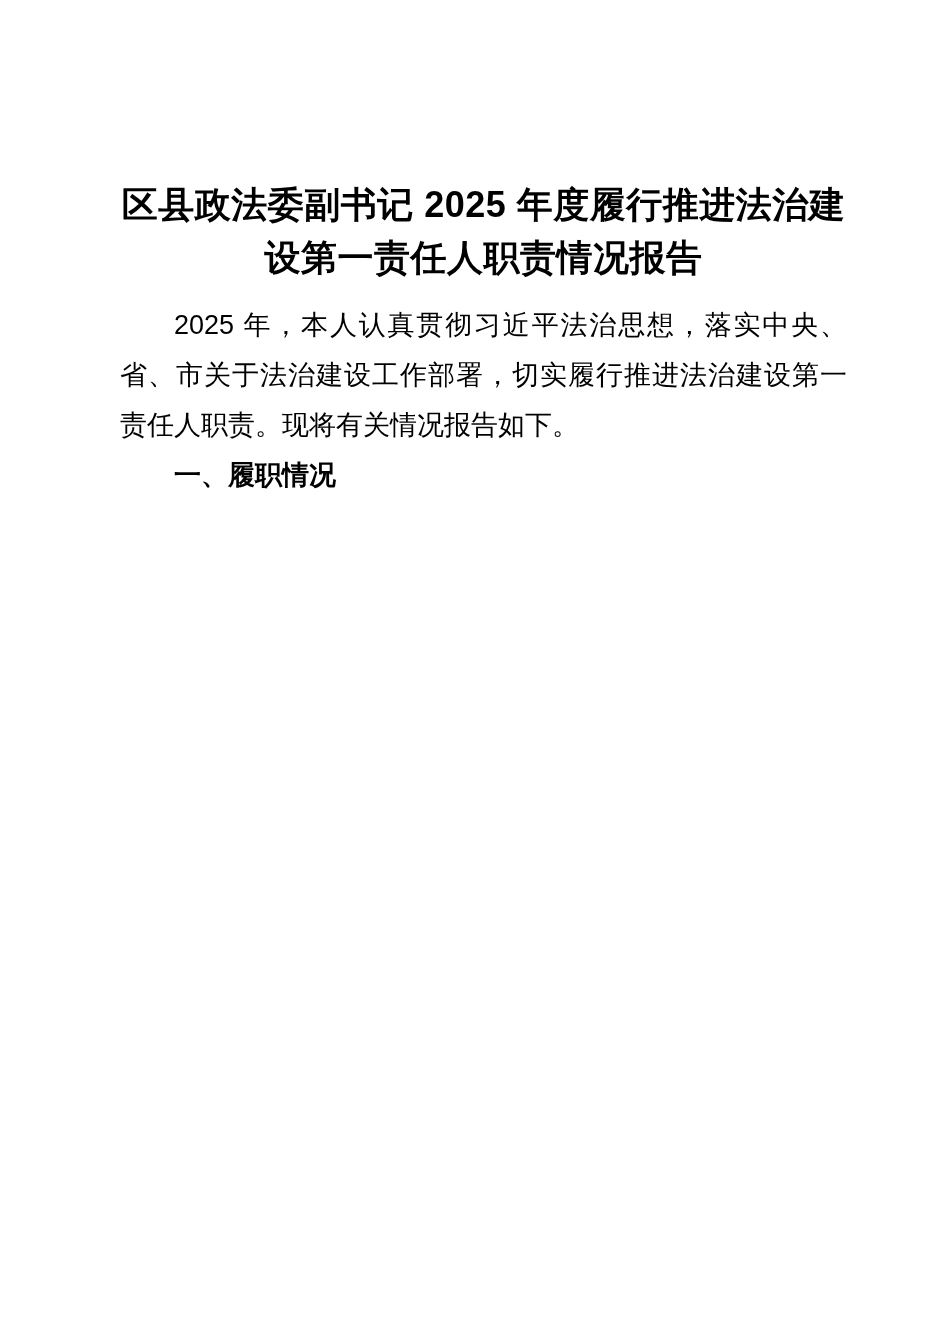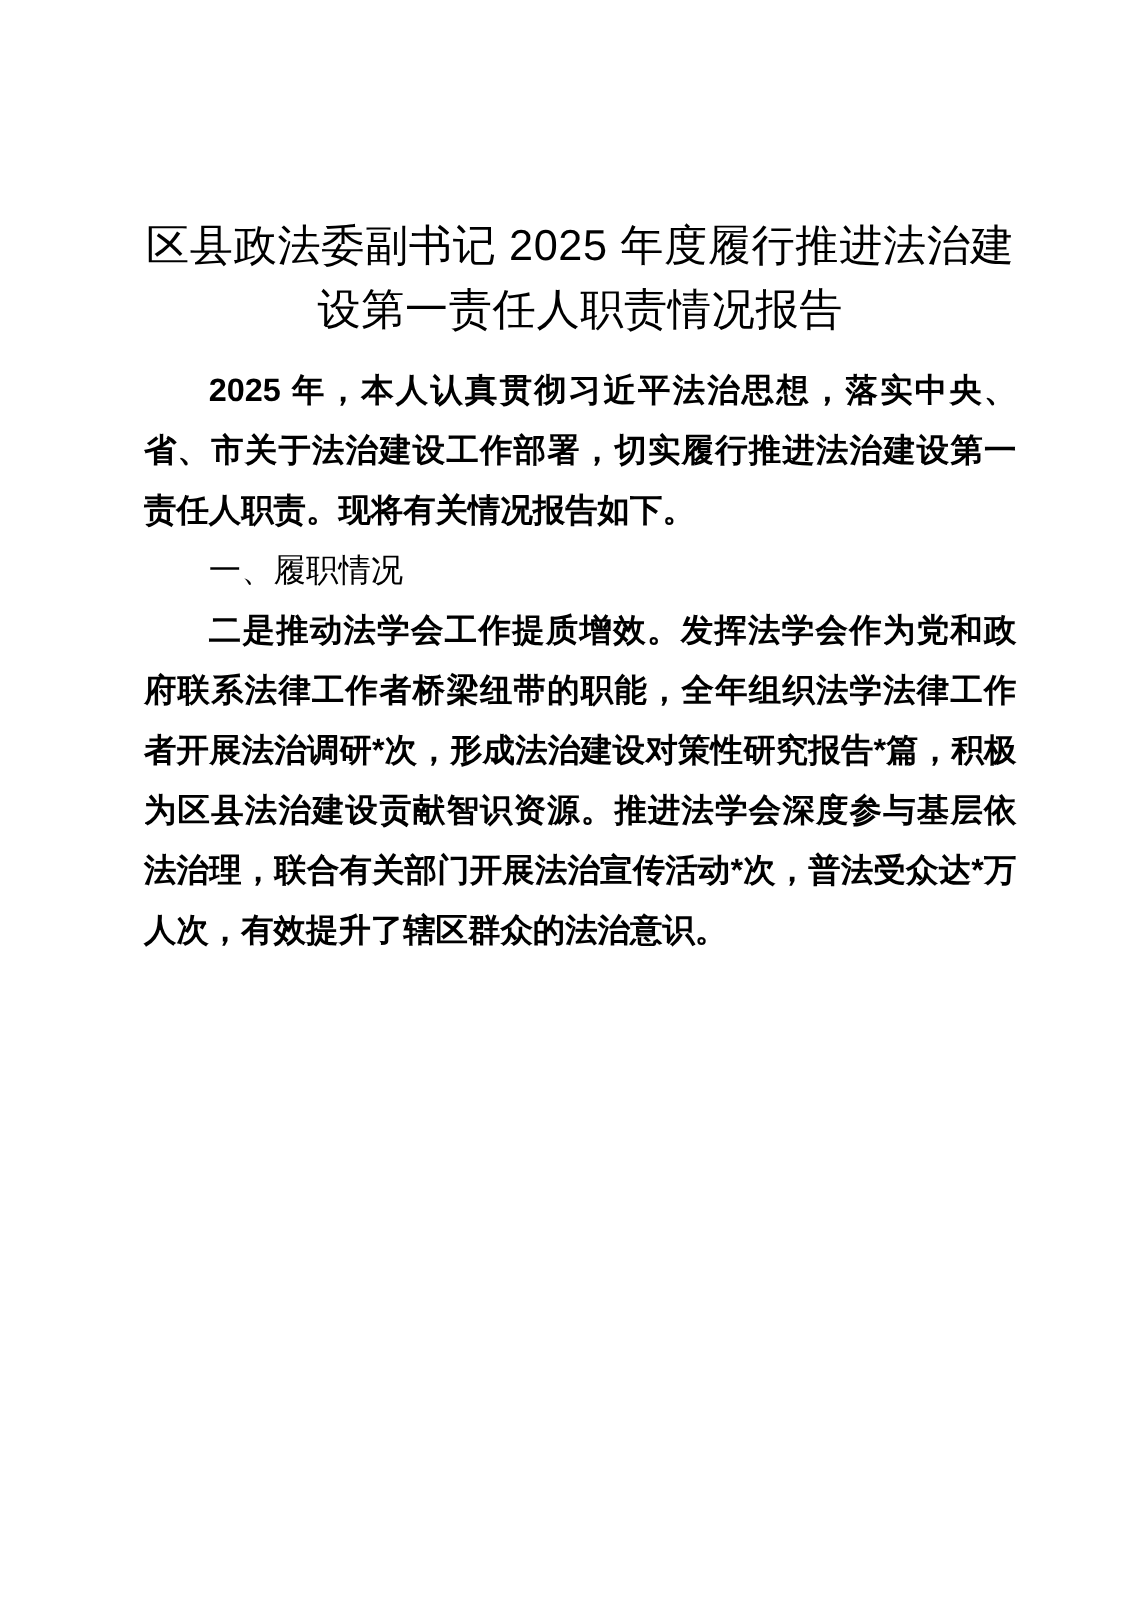--- a/index.html
+++ b/index.html
@@ -22,56 +22,55 @@
     overflow: hidden;
   }
   .doc-title {
     position: absolute;
     top: 178px;
     left: 120px;
     width: 727px;
     margin: 0;
     font-size: 36px;
     line-height: 53px;
-    font-weight: 400;
+    font-weight: 700;
     text-align: center;
     letter-spacing: 0.5px;
   }
   .doc-body {
     position: absolute;
     top: 300px;
     left: 120px;
     width: 727px;
     font-size: 27px;
     line-height: 50px;
     text-align: justify;
   }
   .para {
     margin: 0;
     padding: 0;
     text-indent: 2em;
-    font-weight: 700;
+    font-weight: 400;
     word-break: break-all;
   }
   .section-heading {
-    font-weight: 400;
+    font-weight: 700;
   }
 </style>
 </head>
 <body>
 
 <div class="page">
 
   <h1 class="doc-title">区县政法委副书记 2025 年度履行推进法治建设第一责任人职责情况报告</h1>
 
   <div class="doc-body">
 
     <p class="para">2025 年，本人认真贯彻习近平法治思想，落实中央、省、市关于法治建设工作部署，切实履行推进法治建设第一责任人职责。现将有关情况报告如下。</p>
 
     <p class="para section-heading">一、履职情况</p>
 
 
-    <p class="para">二是推动法学会工作提质增效。发挥法学会作为党和政府联系法律工作者桥梁纽带的职能，全年组织法学法律工作者开展法治调研*次，形成法治建设对策性研究报告*篇，积极为区县法治建设贡献智识资源。推进法学会深度参与基层依法治理，联合有关部门开展法治宣传活动*次，普法受众达*万人次，有效提升了辖区群众的法治意识。</p>
 
 
   </div>
 
 </div>
 
 </body></html>

